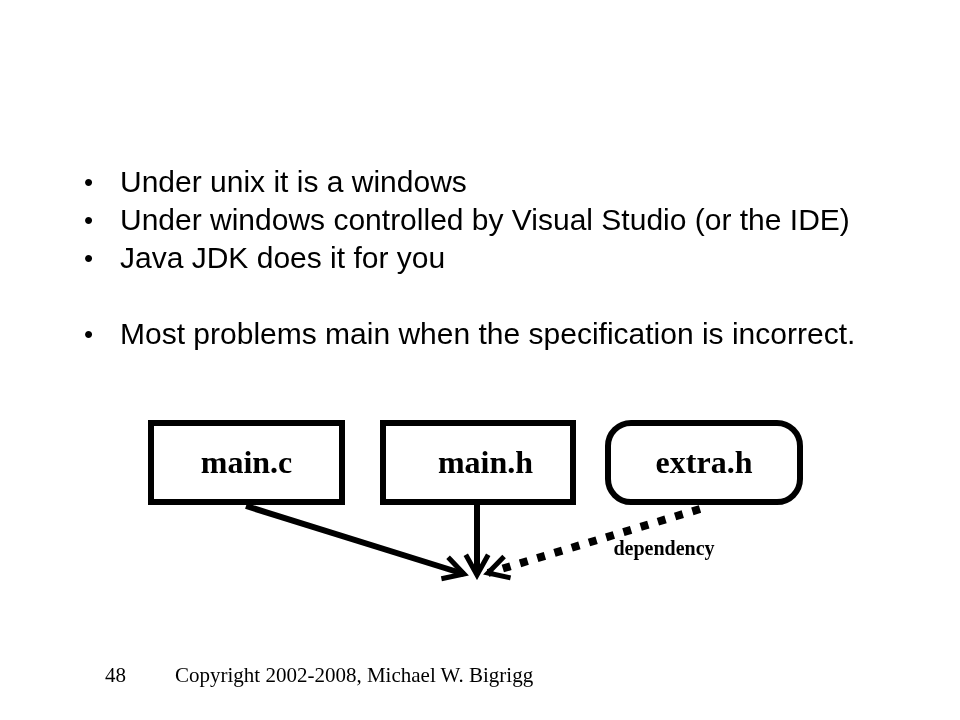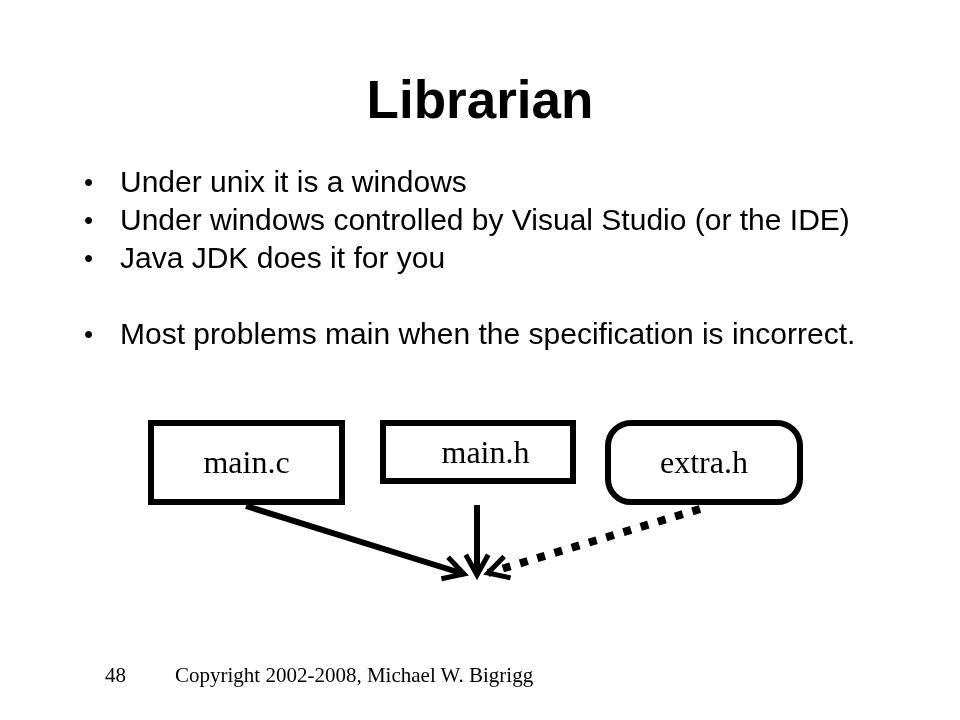--- a/index.html
+++ b/index.html
@@ -34,24 +34,24 @@
   }
   .bullets .btxt{flex:1;}
   
   .node{
     position:absolute;
     box-sizing:border-box;
     border:6px solid #000000;
     background:#ffffff;
     display:flex;align-items:center;justify-content:center;
     font-family:"Liberation Serif", serif;
-    font-weight:normal;font-size:32px;
+    font-weight:bold;font-size:32px;
   }
   .node-mainc {left:148px;top:420px;width:197px;height:85px;}
-  .node-mainh {left:380px;top:420px;width:196px;height:64px;padding-left:15px;}
+  .node-mainh {left:380px;top:420px;width:196px;height:85px;padding-left:15px;}
   .node-extrah{left:605px;top:420px;width:198px;height:85px;border-radius:26px;}
   .node-mainobj{left:382px;top:582px;width:192px;height:81px;}
   
   .arrows{position:absolute;left:0;top:0;width:960px;height:720px;pointer-events:none;}
   
   .annotation{
     position:absolute;left:588px;top:537px;width:152px;
     text-align:center;
     font-family:"Liberation Serif", serif;
     font-weight:bold;font-size:20px;line-height:23px;
@@ -64,21 +64,20 @@
   .copyright{
     position:absolute;left:175px;top:663px;
     font-family:"Liberation Serif", serif;font-size:21px;
   }
 </style>
 </head>
 <body>
 
 <div class="slide">
 
-  <div class="title">Librarian</div>
 
   <ul class="bullets">
     <li>
       <span class="dot">•</span>
       <span class="btxt">Under unix it is a windows</span>
     </li>
     <li>
       <span class="dot">•</span>
       <span class="btxt">Under windows controlled by Visual Studio (or the IDE)</span>
     </li>
@@ -107,18 +106,19 @@
       <marker id="arrowhead" markerUnits="userSpaceOnUse" markerWidth="28" markerHeight="28" viewBox="0 0 28 28" refX="23" refY="14" orient="auto">
         <path d="M5,4 L23,14 L5,24" fill="none" stroke="#000000" stroke-width="5" stroke-linecap="square"></path>
       </marker>
     </defs>
     <line x1="246" y1="506" x2="464" y2="574" stroke="#000000" stroke-width="6" marker-end="url(#arrowhead)"></line>
     <line x1="477" y1="505" x2="477" y2="575" stroke="#000000" stroke-width="6" marker-end="url(#arrowhead)"></line>
     <line x1="700" y1="509" x2="488" y2="573" stroke="#000000" stroke-width="8" stroke-dasharray="8 10" marker-end="url(#arrowhead)"></line>
   </svg>
 
   <div class="annotation">
+    <div>dependency</div>
   </div>
 
   <div class="pagenum">48</div>
   <div class="copyright">Copyright 2002-2008, Michael W. Bigrigg</div>
 
 </div>
 
 </body></html>

